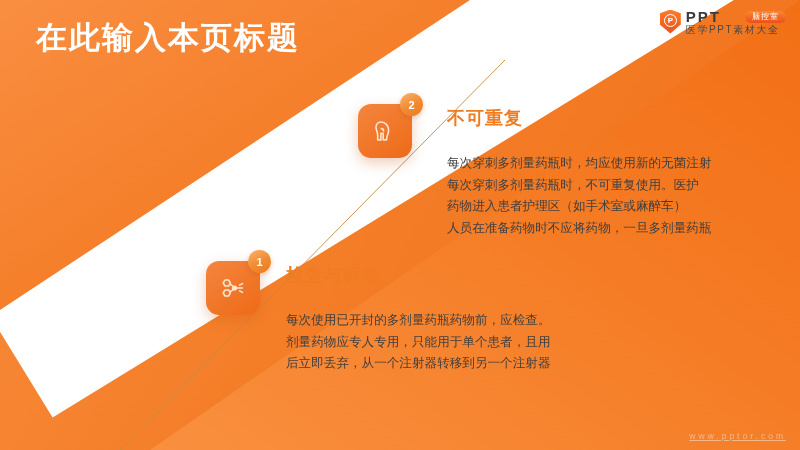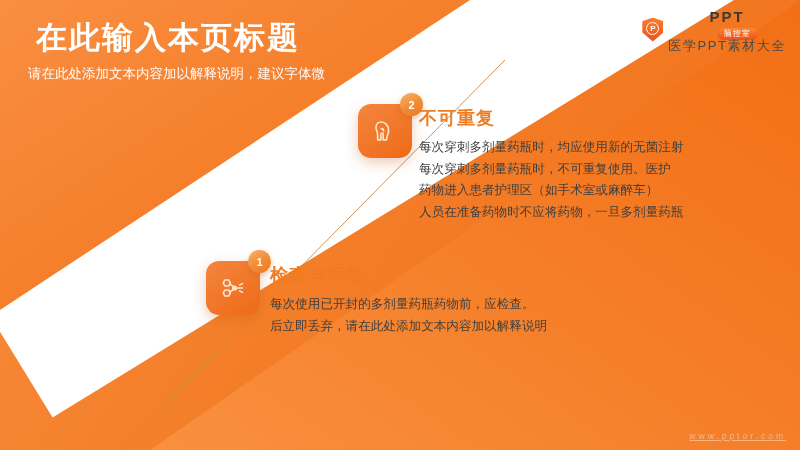--- a/index.html
+++ b/index.html
@@ -59,32 +59,32 @@
     display:flex;align-items:center;justify-content:center;
   }
   .logo-shield .sh b{
     color:#fff;font-size:11px;font-weight:bold;line-height:1;
     display:block;margin-top:-2px;
     border:1.2px solid #fff;border-radius:50%;
     width:11px;height:11px;text-align:center;
     font-size:8px;line-height:11px;
   }
   .logo-right{display:flex;flex-direction:column;gap:1px;}
-  .logo-top{display:flex;align-items:center;gap:4px;flex-direction:column;}
+  .logo-top{display:flex;align-items:center;gap:4px;}
   .logo-ppt{
     color:#3b3b3b;font-weight:bold;font-size:15px;letter-spacing:2px;
     line-height:15px;
   }
   .logo-badge{
     background:linear-gradient(180deg,#ff8534,#e8511a);
     color:#fff;font-size:8px;line-height:12px;
     padding:0 7px;border-radius:7px;letter-spacing:1px;white-space:nowrap;margin-left:20px;
   }
   .logo-sub{
-    color:#4a4a4a;font-size:13px;letter-spacing:1.6px;line-height:9px;
+    color:#4a4a4a;font-size:10px;letter-spacing:1.6px;line-height:9px;
     white-space:nowrap;
   }
 
   
   .block{position:absolute;z-index:7;}
   .icon-wrap{position:absolute;left:0;top:0;}
   .icon-box{
     width:54px;height:54px;border-radius:13px;
     background:linear-gradient(145deg,#f4853f 0%,#ee6a16 100%);
     box-shadow:0 5px 14px rgba(200,90,20,.30);
@@ -99,21 +99,21 @@
     color:#ffffff;font-size:11px;font-weight:bold;
     display:flex;align-items:center;justify-content:center;
     box-shadow:0 2px 5px rgba(190,95,25,.35);
   }
   .txt{position:absolute;}
   .head{
     color:#f07c22;font-size:18px;font-weight:bold;letter-spacing:1px;
     line-height:22px;white-space:nowrap;
   }
   .body{
-    color:#3f3f3f;font-size:12.6px;line-height:21.5px;margin-top:8px;
+    color:#3f3f3f;font-size:12.6px;line-height:21.5px;margin-top:24px;
   }
   .body div{white-space:nowrap;}
 
   .watermark{
     position:absolute;right:14px;bottom:9px;z-index:9;
     color:rgba(255,255,255,.42);font-size:8.5px;letter-spacing:3px;
     white-space:nowrap;
     text-decoration:underline;
   }
 </style>
@@ -144,21 +144,20 @@
   <svg class="wedge-bot" viewBox="0 0 800 450">
     <polygon points="800,0 800,450 150,450" fill="url(#gBot)"></polygon>
   </svg>
 
   <svg class="wedge-top" viewBox="0 0 800 450" style="z-index:3">
     <line x1="120" y1="450" x2="505" y2="60" stroke="#c68b41" stroke-width="1" opacity="0.9"></line>
   </svg>
 
   <div class="title">在此输入本页标题</div>
   <div class="subtitle">
-    <div>请在此处添加文本内容加以解释说明，建议字体微</div>
   </div>
 
   <div class="logo">
     <div class="logo-shield">
       <div class="sh">
           <b>P</b>
         </div>
     </div>
     <div class="logo-right">
       <div class="logo-top">
@@ -172,21 +171,21 @@
   <div class="block" style="left:358px;top:104px;">
     <div class="icon-wrap">
       <div class="icon-box">
         <svg width="30" height="30" viewBox="0 0 30 30" fill="none" stroke="#ffe6cf" stroke-width="1.6">
           <path d="M11 6c-3 0-5 2.4-5 5.6 0 2.4 1.1 3.4 1.5 6 .3 2 .2 4.2.2 6.4h3.2v-6.6h2.3V23.9h3.3c0-4.6 2.1-5.9 2.1-9.3C18.6 9.4 15.3 6 11 6z" stroke-linejoin="round" stroke-linecap="round"></path>
           <path d="M11.3 12.6c1.3 0 2.3 1 2.3 2.3" stroke-linecap="round"></path>
         </svg>
       </div>
       <div class="num-badge">2</div>
     </div>
-    <div class="txt" style="left:61px;top:3px;width:330px;">
+    <div class="txt" style="left:89px;top:3px;width:330px;">
       <div class="head">不可重复</div>
       <div class="body">
         <div>每次穿刺多剂量药瓶时，均应使用新的无菌注射</div>
         <div>每次穿刺多剂量药瓶时，不可重复使用。医护</div>
         <div>药物进入患者护理区（如手术室或麻醉车）</div>
         <div>人员在准备药物时不应将药物，一旦多剂量药瓶</div>
       </div>
     </div>
   </div>
 
@@ -199,23 +198,24 @@
           <circle cx="16.5" cy="15" r="2.6" fill="#ffe6cf" stroke="none"></circle>
           <line x1="12.4" y1="11.4" x2="15.2" y2="13.4" stroke-linecap="round"></line>
           <line x1="12.4" y1="18.6" x2="15.2" y2="16.6" stroke-linecap="round"></line>
           <line x1="19.1" y1="15" x2="24.5" y2="15" stroke-linecap="round"></line>
           <line x1="21.6" y1="12.2" x2="24.5" y2="10.6" stroke-linecap="round"></line>
           <line x1="21.6" y1="17.8" x2="24.5" y2="19.4" stroke-linecap="round"></line>
         </svg>
       </div>
       <div class="num-badge">1</div>
     </div>
-    <div class="txt" style="left:64px;top:3px;width:330px;">
+    <div class="txt" style="left:80px;top:3px;width:330px;">
       <div class="head">检查与标签</div>
       <div class="body">
         <div>每次使用已开封的多剂量药瓶药物前，应检查。</div>
-        <div>后立即丢弃，请在此处添加文本内容加以解释说明</div>
+        <div>剂量药物应专人专用，只能用于单个患者，且用</div>
+        <div>后立即丢弃，从一个注射器转移到另一个注射器</div>
       </div>
     </div>
   </div>
 
   <div class="watermark">www.pptor.com</div>
 </div>
 
 </body></html>

